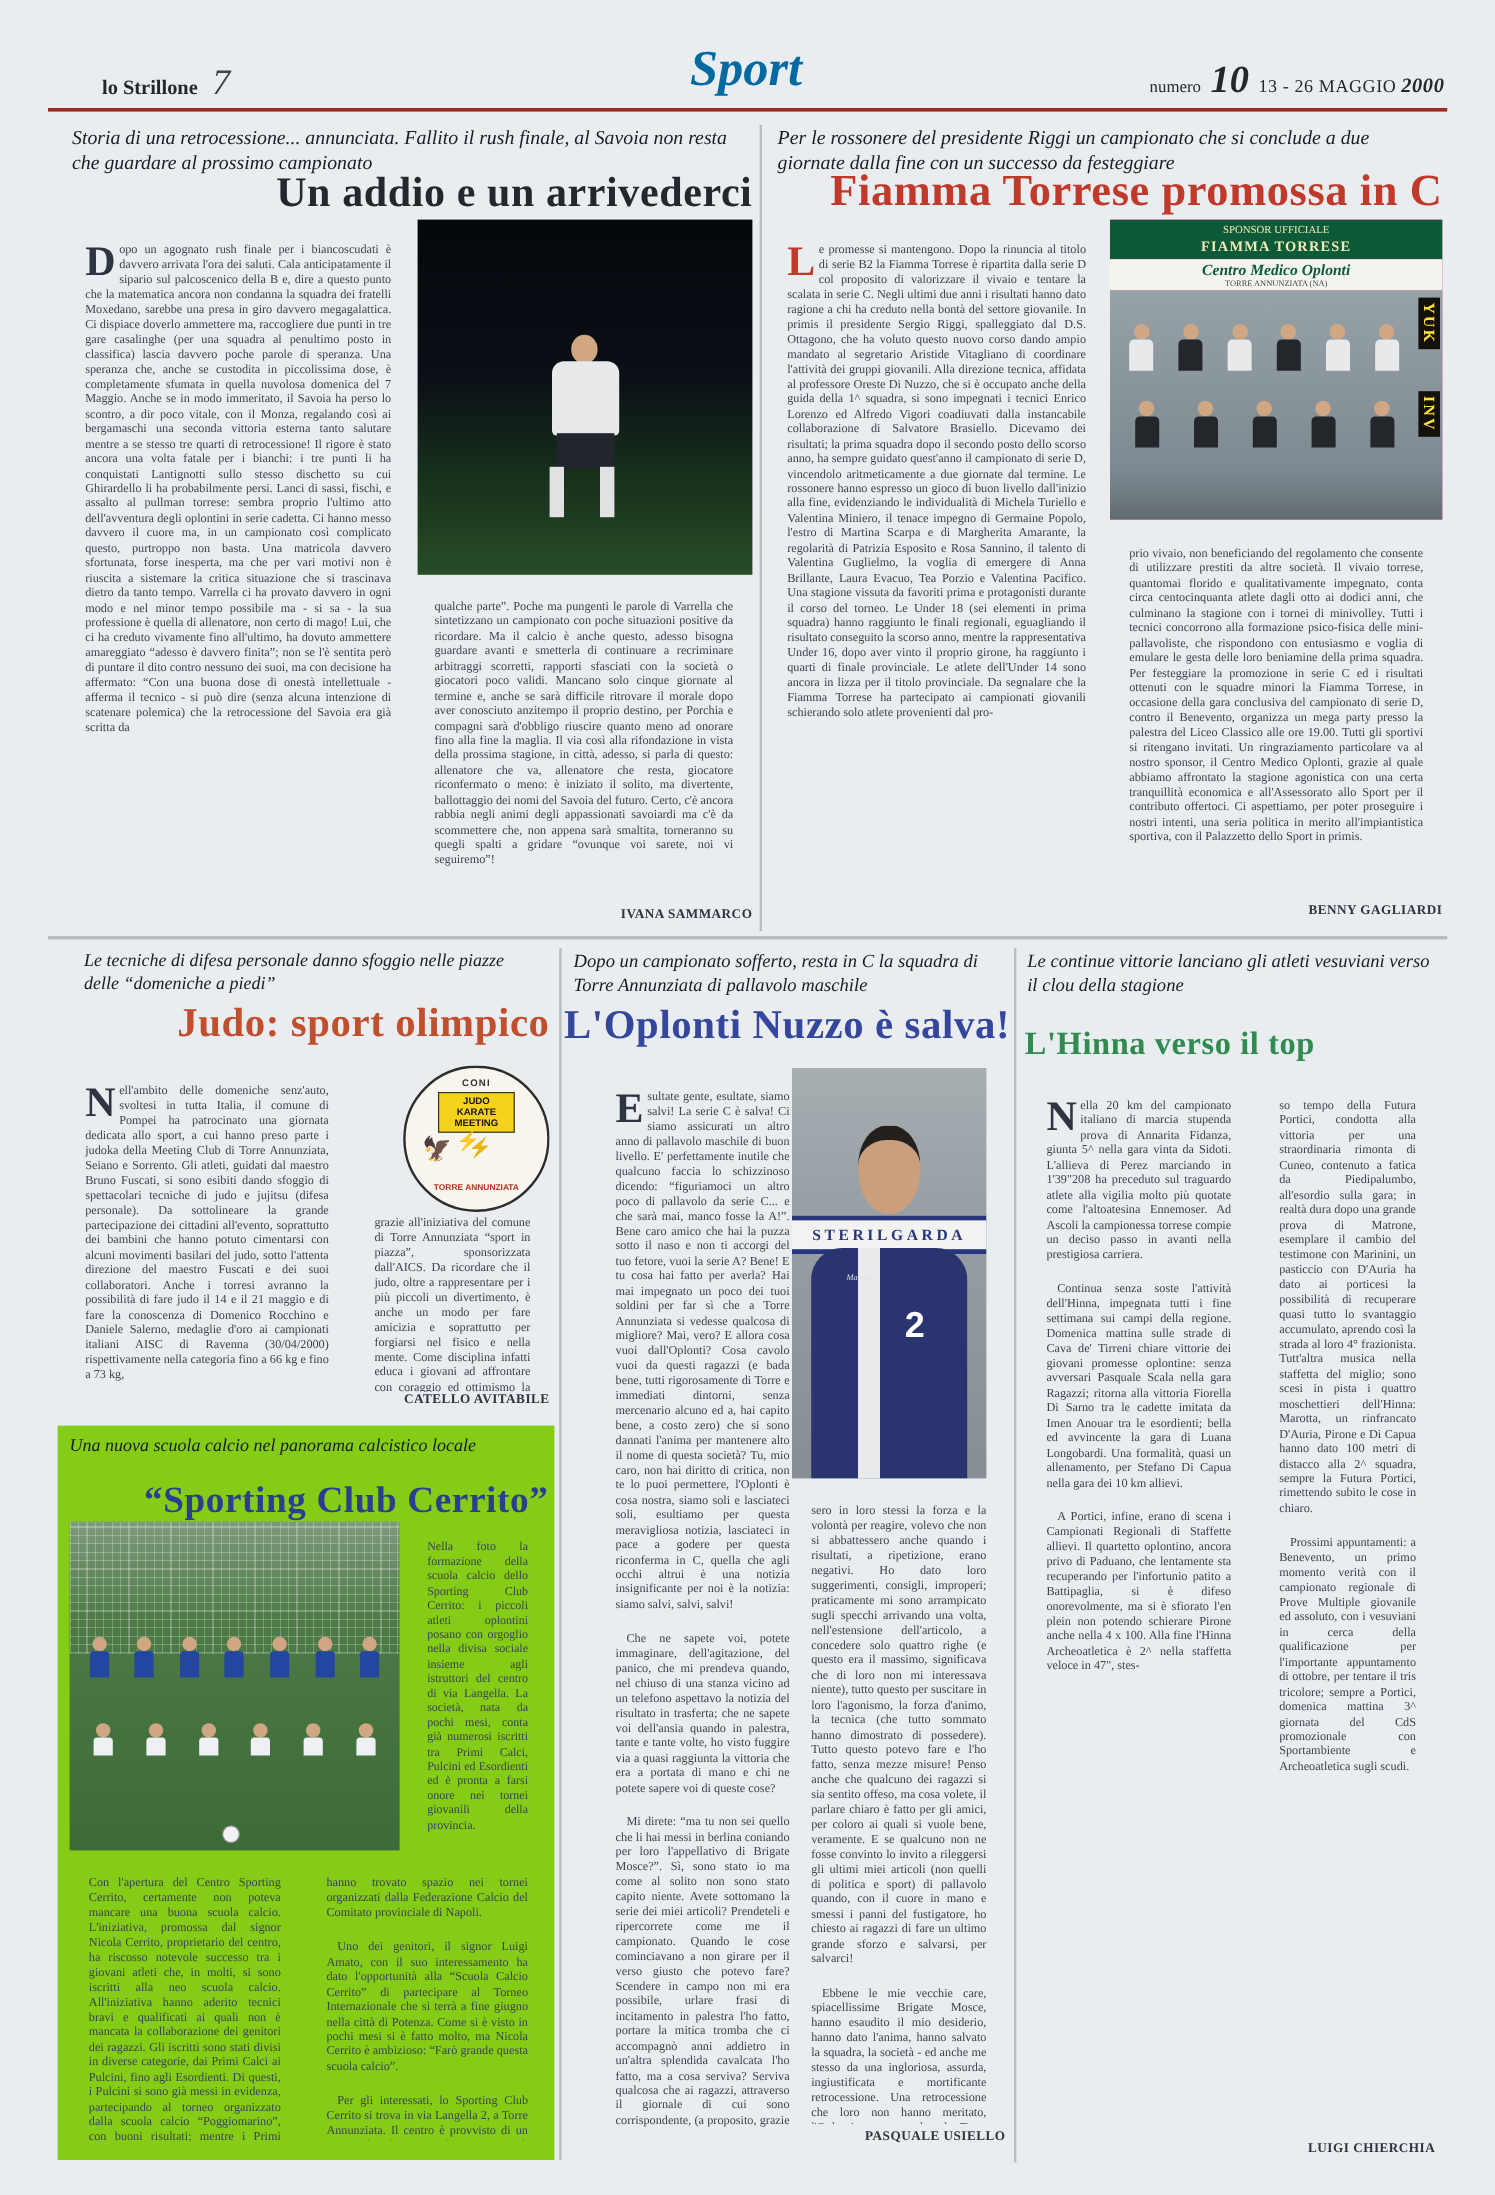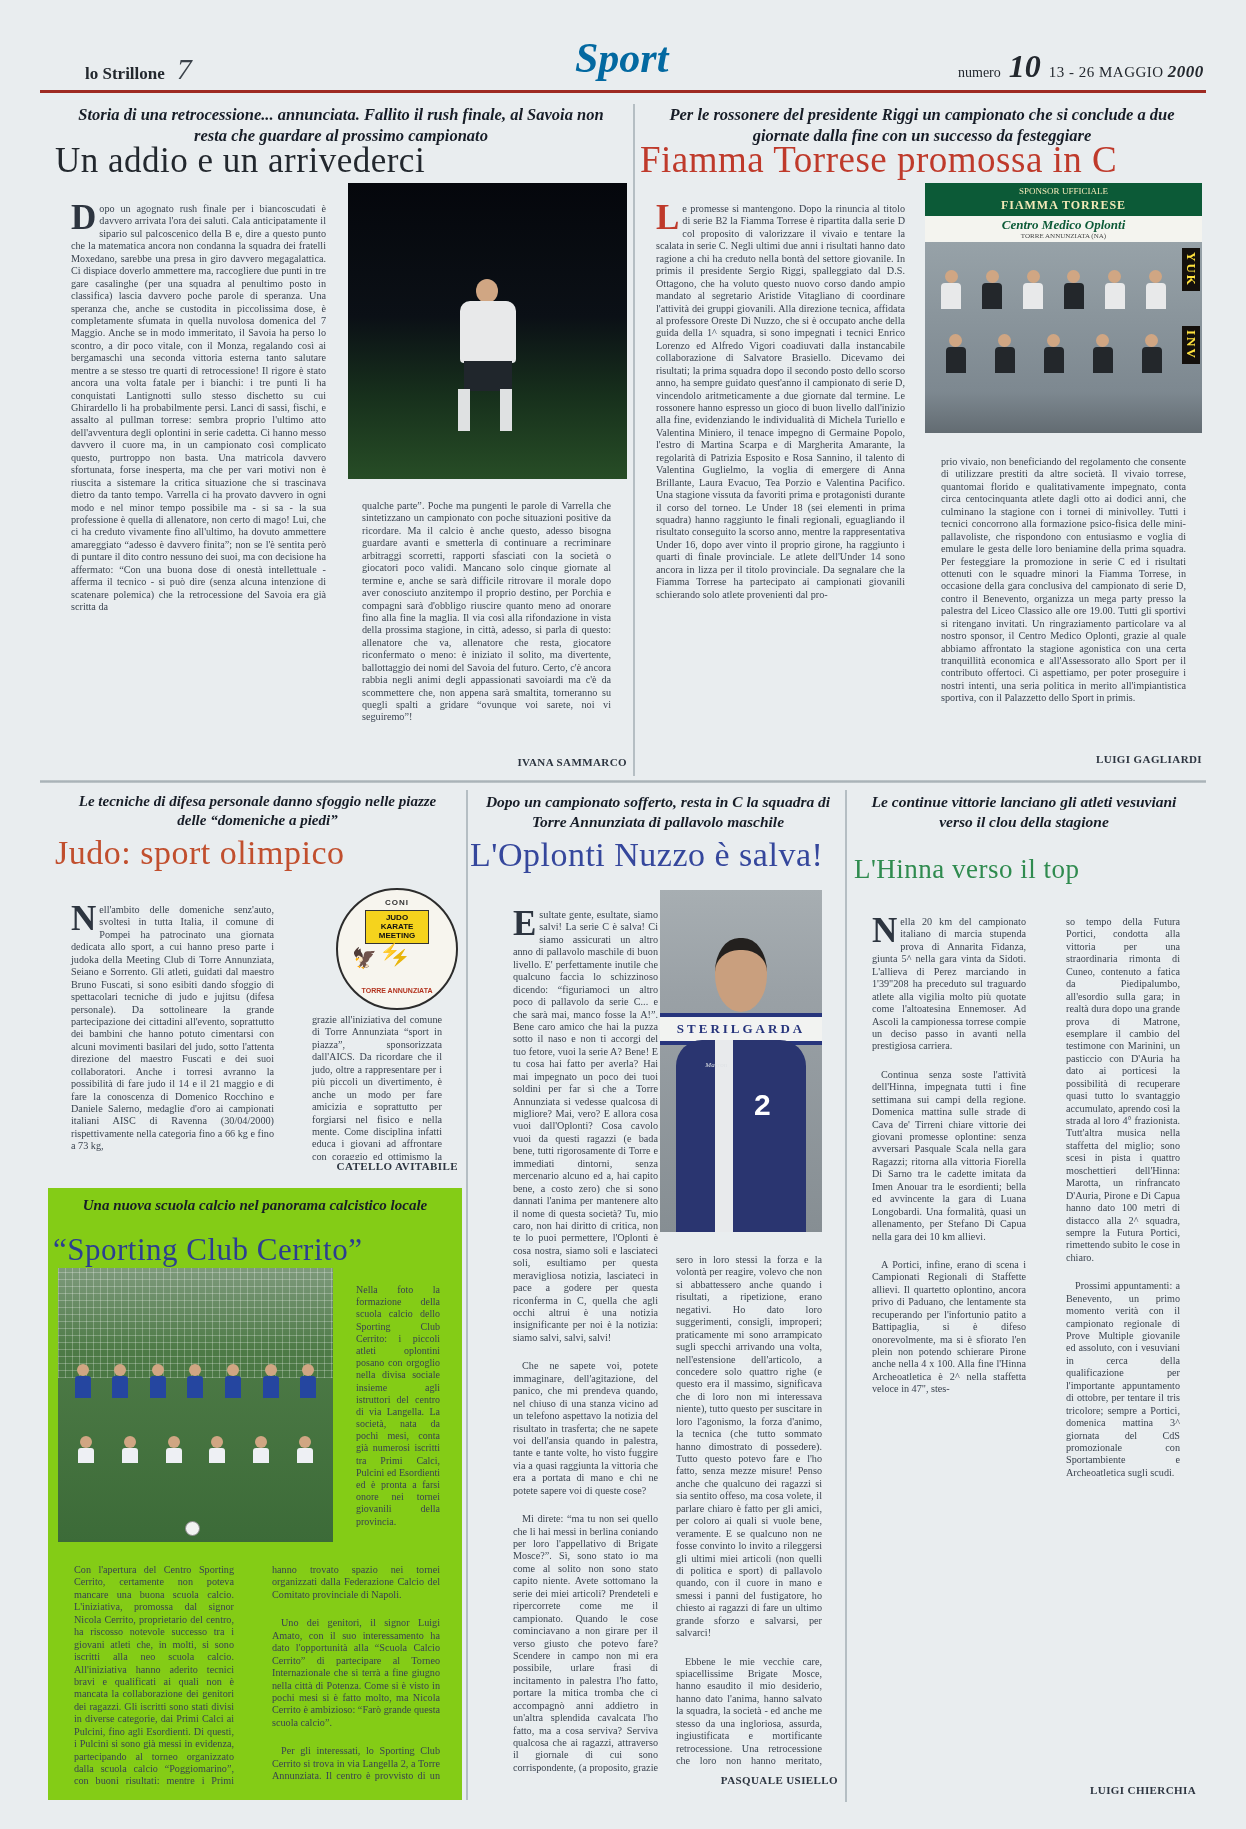--- a/index.html
+++ b/index.html
@@ -1,20 +1,20 @@
 <!DOCTYPE html>
 <html><head>
 <meta charset="utf-8">
 <style>
   html,body{margin:0;padding:0}
   body{width:1246px;height:1829px;position:relative;background:#e9edef;
        font-family:"Liberation Serif",serif;color:#3a434f;overflow:hidden}
   .abs{position:absolute}
-  .kicker{font-weight:bold;font-style:italic;text-align:center;color:#171d27;line-height:1.28}
-  .headline{font-weight:normal;text-align:left;line-height:1.02;letter-spacing:.5px;white-space:nowrap}
+  .kicker{font-weight:normal;font-style:italic;color:#171d27;line-height:1.28}
+  .headline{font-weight:bold;text-align:right;line-height:1.02;letter-spacing:.5px;white-space:nowrap}
   .bodycol{font-size:10.2px;line-height:1.22;text-align:justify;overflow:hidden}
   .bodycol p{margin:16px}
   .bodycol p + p{text-indent:9px;margin-top:1px}
   .dc p:first-child::first-letter{float:left;font-size:35px;line-height:27px;padding:1px 3px 0 0;font-weight:bold;color:#2d3540}
   .dc-red p:first-child::first-letter{color:#bf3a2b}
   .byline{font-weight:bold;font-size:11px;text-align:right;color:#2d3540;letter-spacing:.4px}
   .vrule{width:2px;background:#b5bec3}
   .hrule-gray{height:3px;background:linear-gradient(#c3cacd,#aab3b8,#c3cacd)}
   .photo{overflow:hidden}
   
@@ -165,21 +165,21 @@
       <span class="yuk" style="top:6px">YUK</span>
       <span class="yuk" style="top:84px">INV</span>
     </div>
   </div>
   <div class="abs bodycol dc dc-red" style="left:640px;top:187px;width:281px;height:588px">
       <p>Le promesse si mantengono. Dopo la rinuncia al titolo di serie B2 la Fiamma Torrese è ripartita dalla serie D col proposito di valorizzare il vivaio e tentare la scalata in serie C. Negli ultimi due anni i risultati hanno dato ragione a chi ha creduto nella bontà del settore giovanile. In primis il presidente Sergio Riggi, spalleggiato dal D.S. Ottagono, che ha voluto questo nuovo corso dando ampio mandato al segretario Aristide Vitagliano di coordinare l'attività dei gruppi giovanili. Alla direzione tecnica, affidata al professore Oreste Di Nuzzo, che si è occupato anche della guida della 1^ squadra, si sono impegnati i tecnici Enrico Lorenzo ed Alfredo Vigori coadiuvati dalla instancabile collaborazione di Salvatore Brasiello. Dicevamo dei risultati; la prima squadra dopo il secondo posto dello scorso anno, ha sempre guidato quest'anno il campionato di serie D, vincendolo aritmeticamente a due giornate dal termine. Le rossonere hanno espresso un gioco di buon livello dall'inizio alla fine, evidenziando le individualità di Michela Turiello e Valentina Miniero, il tenace impegno di Germaine Popolo, l'estro di Martina Scarpa e di Margherita Amarante, la regolarità di Patrizia Esposito e Rosa Sannino, il talento di Valentina Guglielmo, la voglia di emergere di Anna Brillante, Laura Evacuo, Tea Porzio e Valentina Pacifico. Una stagione vissuta da favoriti prima e protagonisti durante il corso del torneo. Le Under 18 (sei elementi in prima squadra) hanno raggiunto le finali regionali, eguagliando il risultato conseguito la scorso anno, mentre la rappresentativa Under 16, dopo aver vinto il proprio girone, ha raggiunto i quarti di finale provinciale. Le atlete dell'Under 14 sono ancora in lizza per il titolo provinciale. Da segnalare che la Fiamma Torrese ha partecipato ai campionati giovanili schierando solo atlete provenienti dal pro-</p>
     </div>
   <div class="abs bodycol" style="left:925px;top:440px;width:277px;height:312px">
       <p>prio vivaio, non beneficiando del regolamento che consente di utilizzare prestiti da altre società. Il vivaio torrese, quantomai florido e qualitativamente impegnato, conta circa centocinquanta atlete dagli otto ai dodici anni, che culminano la stagione con i tornei di minivolley. Tutti i tecnici concorrono alla formazione psico-fisica delle mini-pallavoliste, che rispondono con entusiasmo e voglia di emulare le gesta delle loro beniamine della prima squadra. Per festeggiare la promozione in serie C ed i risultati ottenuti con le squadre minori la Fiamma Torrese, in occasione della gara conclusiva del campionato di serie D, contro il Benevento, organizza un mega party presso la palestra del Liceo Classico alle ore 19.00. Tutti gli sportivi si ritengano invitati. Un ringraziamento particolare va al nostro sponsor, il Centro Medico Oplonti, grazie al quale abbiamo affrontato la stagione agonistica con una certa tranquillità economica e all'Assessorato allo Sport per il contributo offertoci. Ci aspettiamo, per poter proseguire i nostri intenti, una seria politica in merito all'impiantistica sportiva, con il Palazzetto dello Sport in primis.</p>
     </div>
-  <div class="abs byline" style="left:1002px;top:753px;width:200px">LUIGI GAGLIARDI</div>
+  <div class="abs byline" style="left:1002px;top:753px;width:200px">BENNY GAGLIARDI</div>
 </div>
 
 <div class="abs hrule-gray" style="left:40px;top:780px;width:1166px"></div>
 
 <div>
   <div class="abs kicker" style="left:70px;top:792px;width:375px;font-size:15px">Le tecniche di difesa personale danno sfoggio nelle piazze delle “domeniche a piedi”</div>
   <div class="abs headline" style="left:55px;top:836px;width:403px;font-size:34px;color:#c14f2e">Judo: sport olimpico</div>
   <div class="abs bodycol dc" style="left:55px;top:888px;width:235px;height:292px">
       <p>Nell'ambito delle domeniche senz'auto, svoltesi in tutta Italia, il comune di Pompei ha patrocinato una giornata dedicata allo sport, a cui hanno preso parte i judoka della Meeting Club di Torre Annunziata, Seiano e Sorrento. Gli atleti, guidati dal maestro Bruno Fuscati, si sono esibiti dando sfoggio di spettacolari tecniche di judo e jujitsu (difesa personale). Da sottolineare la grande partecipazione dei cittadini all'evento, soprattutto dei bambini che hanno potuto cimentarsi con alcuni movimenti basilari del judo, sotto l'attenta direzione del maestro Fuscati e dei suoi collaboratori. Anche i torresi avranno la possibilità di fare judo il 14 e il 21 maggio e di fare la conoscenza di Domenico Rocchino e Daniele Salerno, medaglie d'oro ai campionati italiani AISC di Ravenna (30/04/2000) rispettivamente nella categoria fino a 66 kg e fino a 73 kg,</p>
     </div>

